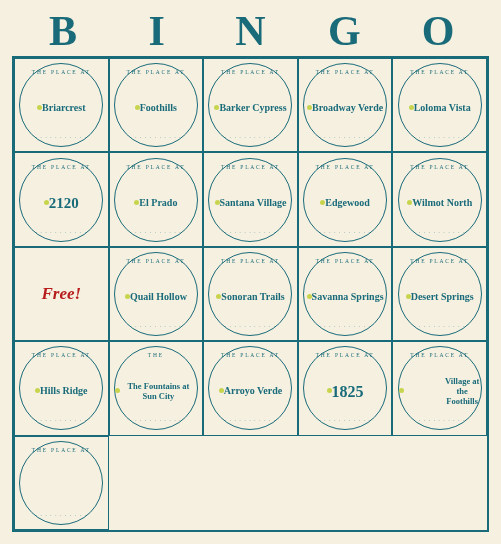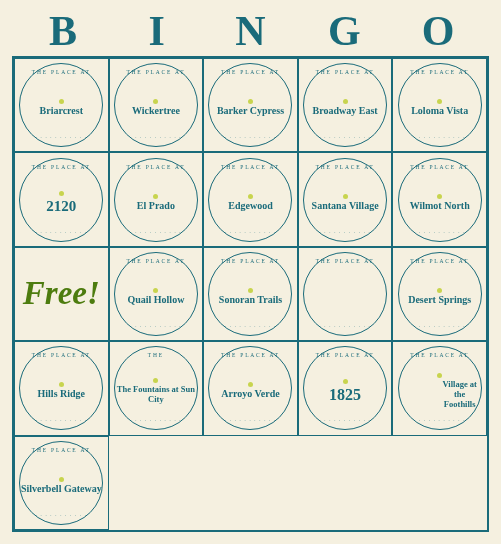--- a/index.html
+++ b/index.html
@@ -94,23 +94,23 @@
       line-height: 1.2;
       font-weight: 600;
       font-family: Georgia, serif;
     }
 
     .free-cell {
       background: #f5f0e0;
     }
 
     .free-text {
-      font-size: 33px;
+      font-size: 17px;
       font-style: italic;
-      color: #4d7c0f;
+      color: #b91c1c;
       font-weight: bold;
       font-family: Georgia, serif;
     }
 
     
     .arc-container {
       position: absolute;
       top: 0;
       left: 0;
       width: 100%;
@@ -135,21 +135,21 @@
       width: 100%;
       text-align: center;
       font-size: 5px;
       color: #1a6b7a;
       letter-spacing: 1px;
       text-transform: uppercase;
     }
 
     .cell-content {
       display: flex;
-      flex-direction: column;
+      flex-direction: row;
       align-items: center;
       justify-content: center;
       margin-top: 6px;
     }
 
     .fountain-text {
       font-size: 8.5px;
     }
   </style>
 </head>
@@ -186,21 +186,21 @@
     <div class="bingo-cell">
       <div class="circle-badge">
         <div class="arc-container">
           <div class="top-arc">THE PLACE AT</div>
           <div class="bottom-arc">· · · · · · · · · · ·</div>
         </div>
         <div class="cell-content">
           <div class="dot-line">
               <div class="dot"></div>
             </div>
-          <div class="cell-name">Wickertree</div>
+          <div class="cell-name">Foothills</div>
         </div>
       </div>
     </div>
 
     <div class="bingo-cell">
       <div class="circle-badge">
         <div class="arc-container">
           <div class="top-arc">THE PLACE AT</div>
           <div class="bottom-arc">· · · · · · · · · · ·</div>
         </div>
@@ -216,21 +216,21 @@
     <div class="bingo-cell">
       <div class="circle-badge">
         <div class="arc-container">
           <div class="top-arc">THE PLACE AT</div>
           <div class="bottom-arc">· · · · · · · · · · ·</div>
         </div>
         <div class="cell-content">
           <div class="dot-line">
               <div class="dot"></div>
             </div>
-          <div class="cell-name">Broadway East</div>
+          <div class="cell-name">Broadway Verde</div>
         </div>
       </div>
     </div>
 
     <div class="bingo-cell">
       <div class="circle-badge">
         <div class="arc-container">
           <div class="top-arc">THE PLACE AT</div>
           <div class="bottom-arc">· · · · · · · · · · ·</div>
         </div>
@@ -276,36 +276,36 @@
     <div class="bingo-cell">
       <div class="circle-badge">
         <div class="arc-container">
           <div class="top-arc">THE PLACE AT</div>
           <div class="bottom-arc">· · · · · · · · · · ·</div>
         </div>
         <div class="cell-content">
           <div class="dot-line">
               <div class="dot"></div>
             </div>
+          <div class="cell-name">Santana Village</div>
+        </div>
+      </div>
+    </div>
+
+    <div class="bingo-cell">
+      <div class="circle-badge">
+        <div class="arc-container">
+          <div class="top-arc">THE PLACE AT</div>
+          <div class="bottom-arc">· · · · · · · · · · ·</div>
+        </div>
+        <div class="cell-content">
+          <div class="dot-line">
+              <div class="dot"></div>
+            </div>
           <div class="cell-name">Edgewood</div>
-        </div>
-      </div>
-    </div>
-
-    <div class="bingo-cell">
-      <div class="circle-badge">
-        <div class="arc-container">
-          <div class="top-arc">THE PLACE AT</div>
-          <div class="bottom-arc">· · · · · · · · · · ·</div>
-        </div>
-        <div class="cell-content">
-          <div class="dot-line">
-              <div class="dot"></div>
-            </div>
-          <div class="cell-name">Santana Village</div>
         </div>
       </div>
     </div>
 
     <div class="bingo-cell">
       <div class="circle-badge">
         <div class="arc-container">
           <div class="top-arc">THE PLACE AT</div>
           <div class="bottom-arc">· · · · · · · · · · ·</div>
         </div>
@@ -352,20 +352,26 @@
         </div>
       </div>
     </div>
 
     <div class="bingo-cell">
       <div class="circle-badge">
         <div class="arc-container">
           <div class="top-arc">THE PLACE AT</div>
           <div class="bottom-arc">· · · · · · · · · · ·</div>
         </div>
+        <div class="cell-content">
+          <div class="dot-line">
+              <div class="dot"></div>
+            </div>
+          <div class="cell-name">Savanna Springs</div>
+        </div>
       </div>
     </div>
 
     <div class="bingo-cell">
       <div class="circle-badge">
         <div class="arc-container">
           <div class="top-arc">THE PLACE AT</div>
           <div class="bottom-arc">· · · · · · · · · · ·</div>
         </div>
         <div class="cell-content">
@@ -451,24 +457,18 @@
         </div>
       </div>
     </div>
 
 
     <div class="bingo-cell">
       <div class="circle-badge">
         <div class="arc-container">
           <div class="top-arc">THE PLACE AT</div>
           <div class="bottom-arc">· · · · · · · · · · ·</div>
-        </div>
-        <div class="cell-content">
-          <div class="dot-line">
-              <div class="dot"></div>
-            </div>
-          <div class="cell-name">Silverbell Gateway</div>
         </div>
       </div>
     </div>
 
   </div>
 </div>
 
 </body></html>

